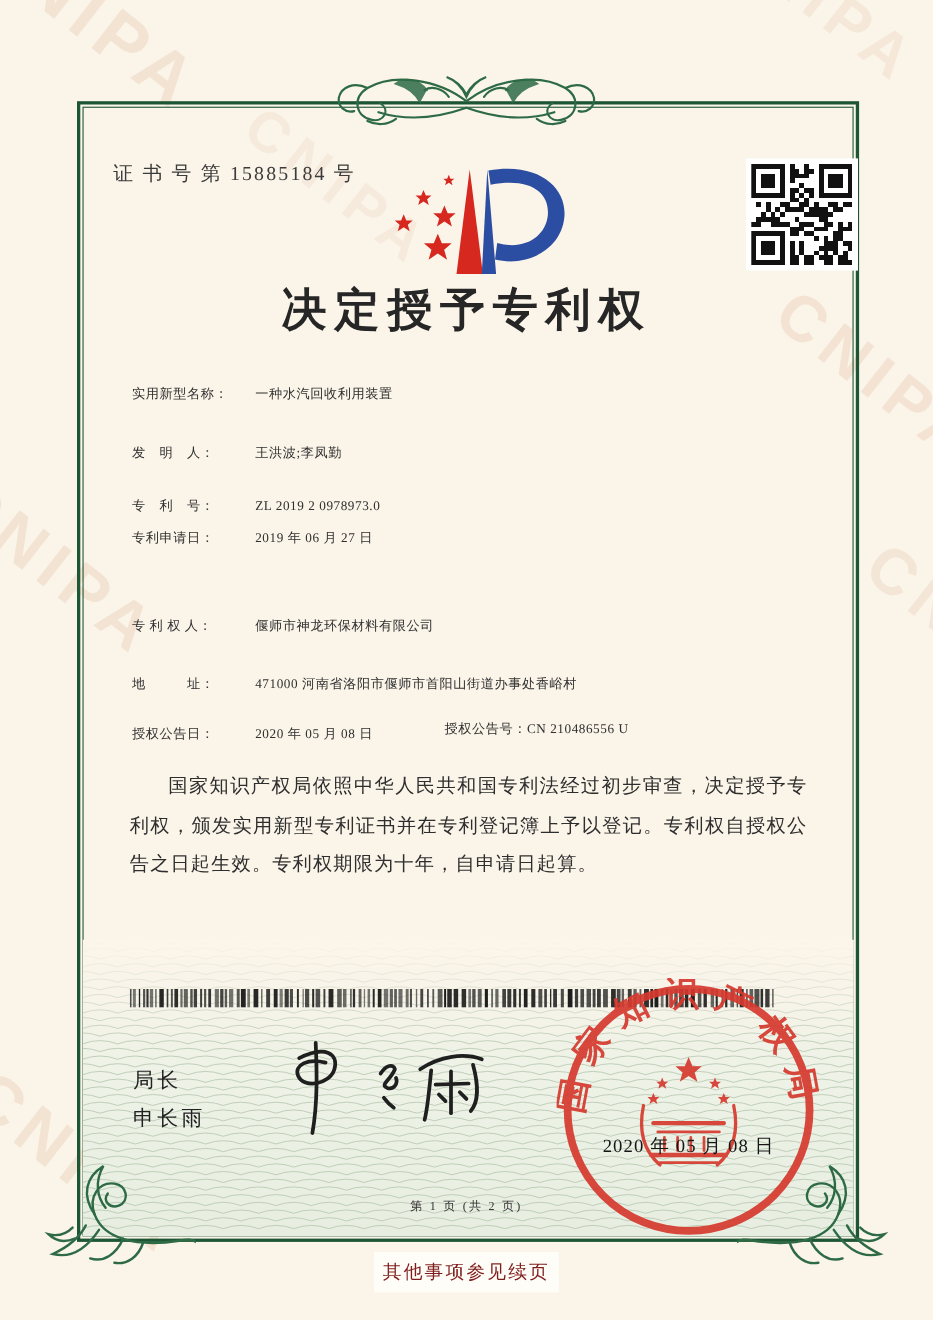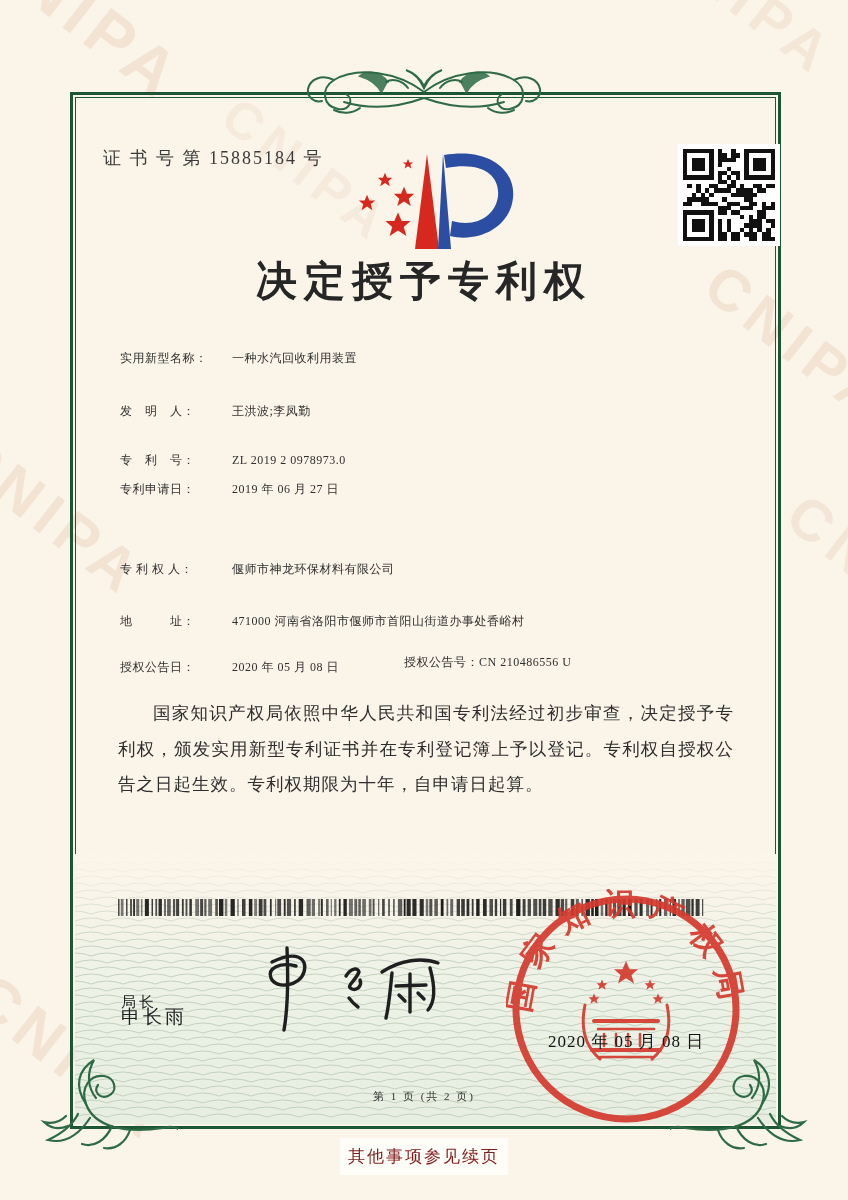--- a/index.html
+++ b/index.html
@@ -33,24 +33,24 @@
   #cert-no{left:103px;top:146px;font-size:18px;letter-spacing:2px;color:#3b3b3b;}
   #logo{left:338px;top:146px;}
   #qr-box{left:678px;top:144px;width:102px;height:102px;background:#fff;
           display:flex;align-items:center;justify-content:center;}
   #title{left:0;top:254px;width:100%;text-align:center;
          font-size:41px;font-weight:bold;letter-spacing:7px;color:#262626;}
   .row{position:absolute;left:120px;font-size:12px;color:#303030;letter-spacing:.5px;white-space:nowrap;z-index:2;}
   .row .lab{display:inline-block;min-width:112px;}
   #row-grant-no{left:368px;}
   #body-text{left:118px;top:697px;width:616px;font-size:17.5px;line-height:35.5px;
-             text-align:justify;color:#2e2e2e;letter-spacing:1px;z-index:2;font-family:Liberation Mono, monospace;}
+             text-align:justify;color:#2e2e2e;letter-spacing:1px;z-index:2;}
   #body-text p{margin:0;text-indent:2em;}
   #barcode{left:118px;top:899px;z-index:2;}
-  #director-title{left:121px;top:993px;font-size:15px;letter-spacing:3px;color:#222;}
+  #director-title{left:121px;top:969px;font-size:19px;letter-spacing:3px;color:#222;}
   #director-name{left:121px;top:1004px;font-size:19px;letter-spacing:3px;color:#222;}
   #signature{left:246px;top:942px;z-index:2;}
   #seal{left:506px;top:889px;z-index:3;}
   #seal-date{left:510px;top:1030px;width:232px;text-align:center;
              font-size:17px;color:#151515;letter-spacing:1px;z-index:4;}
   #page-info{left:0;top:1089px;width:100%;text-align:center;font-size:11px;
              letter-spacing:2px;color:#333;z-index:2;}
   #cont-note{left:0;top:1138px;width:100%;text-align:center;z-index:2;}
   #cont-note span{display:inline-block;background:#fffdf7;padding:7px 8px;
                   font-size:17px;letter-spacing:2px;color:#7f1d1d;}

